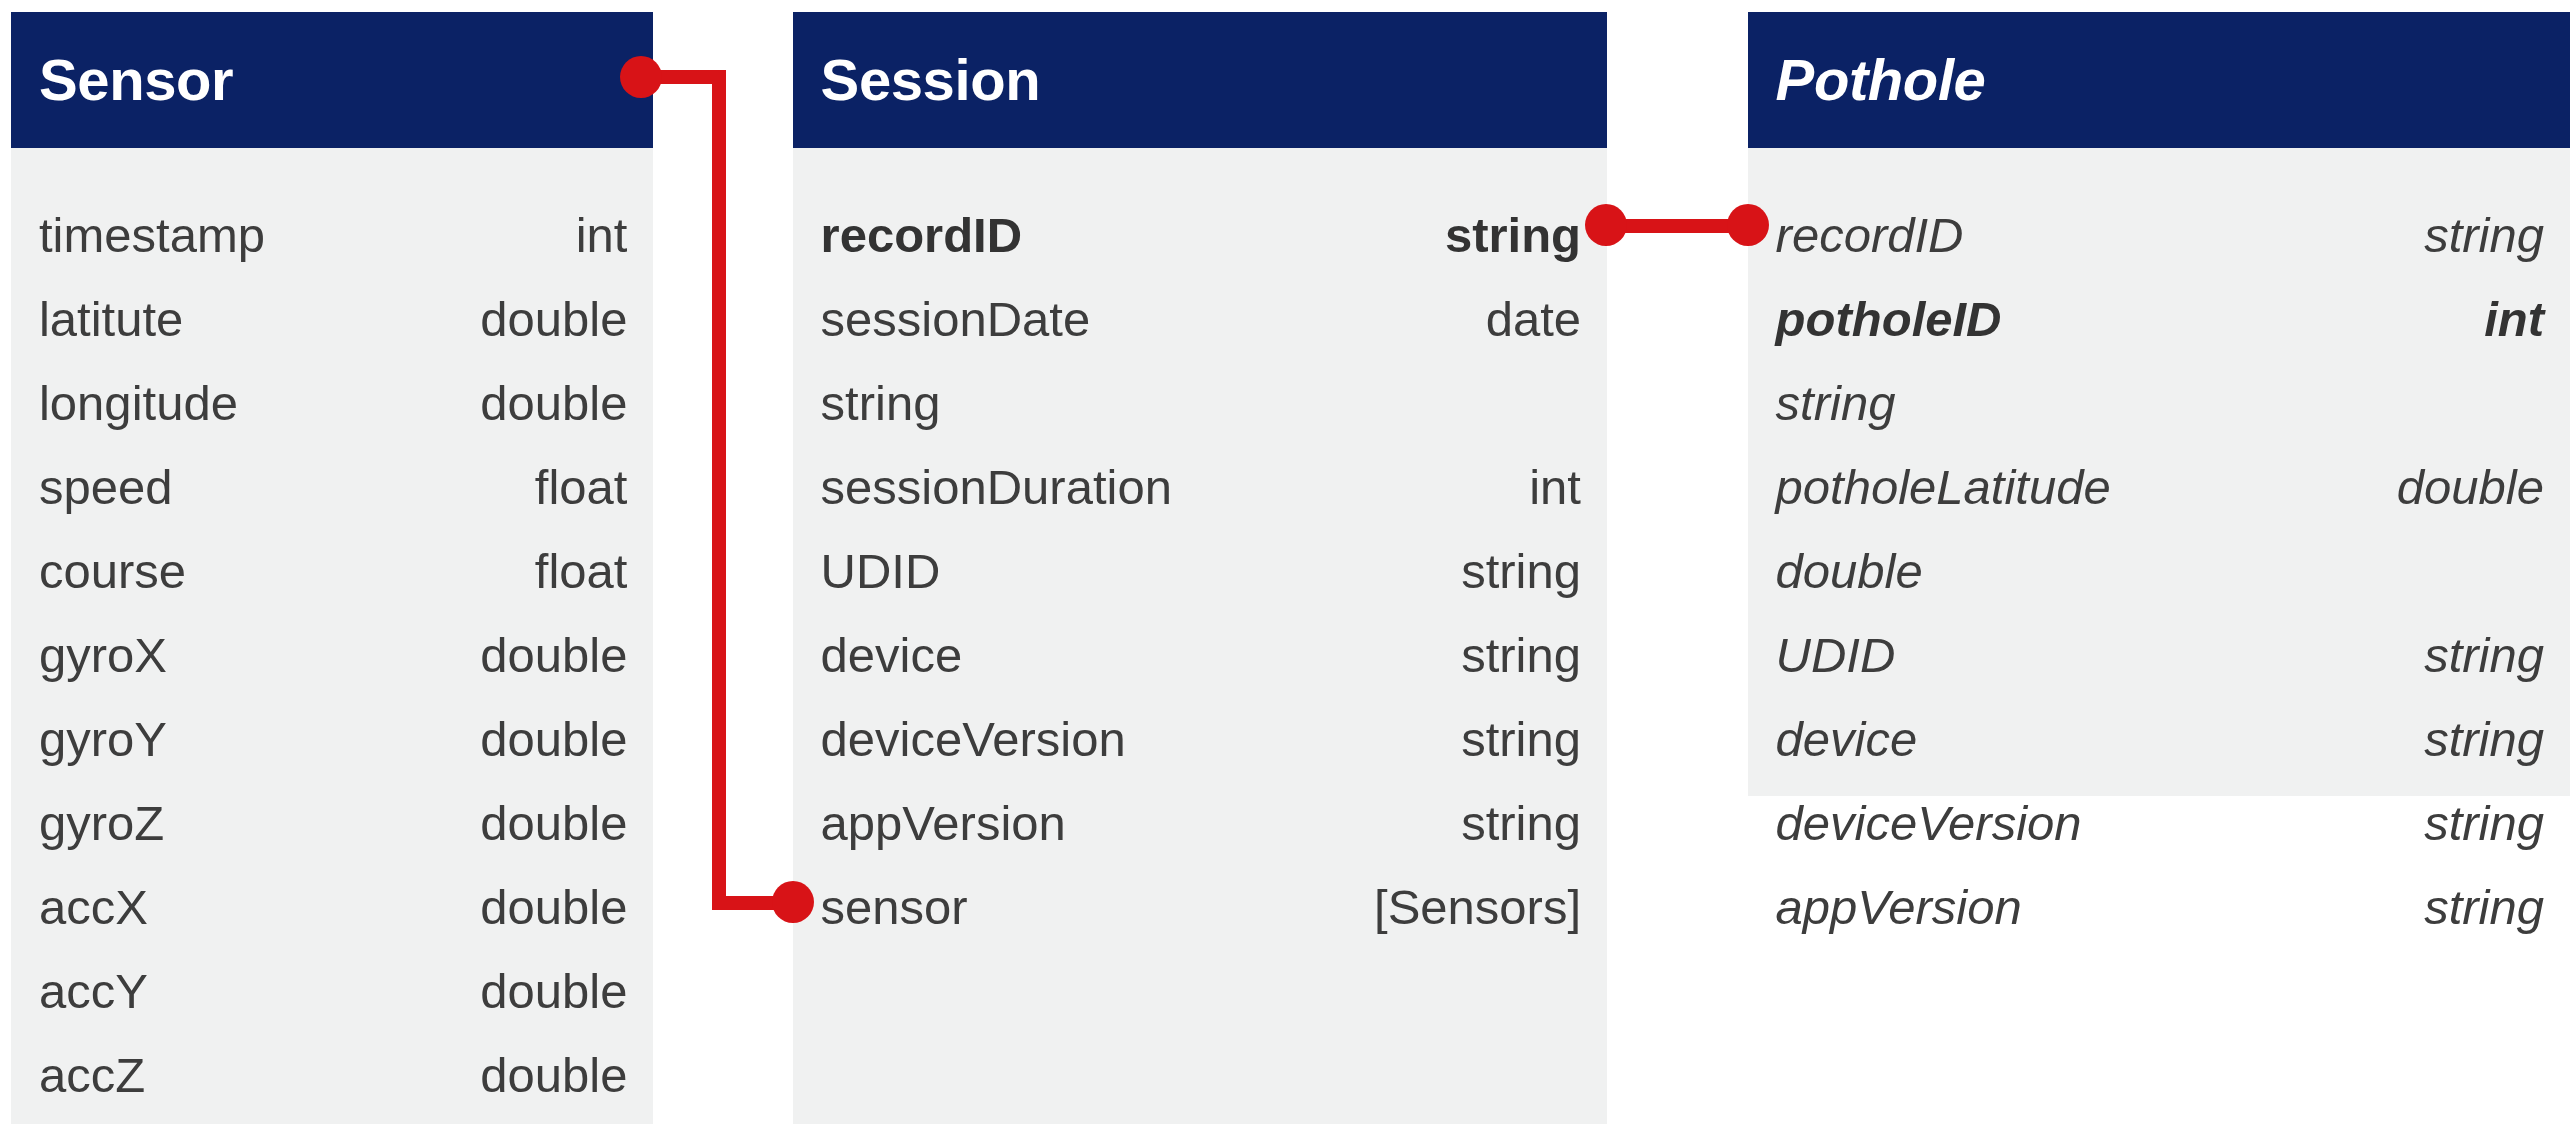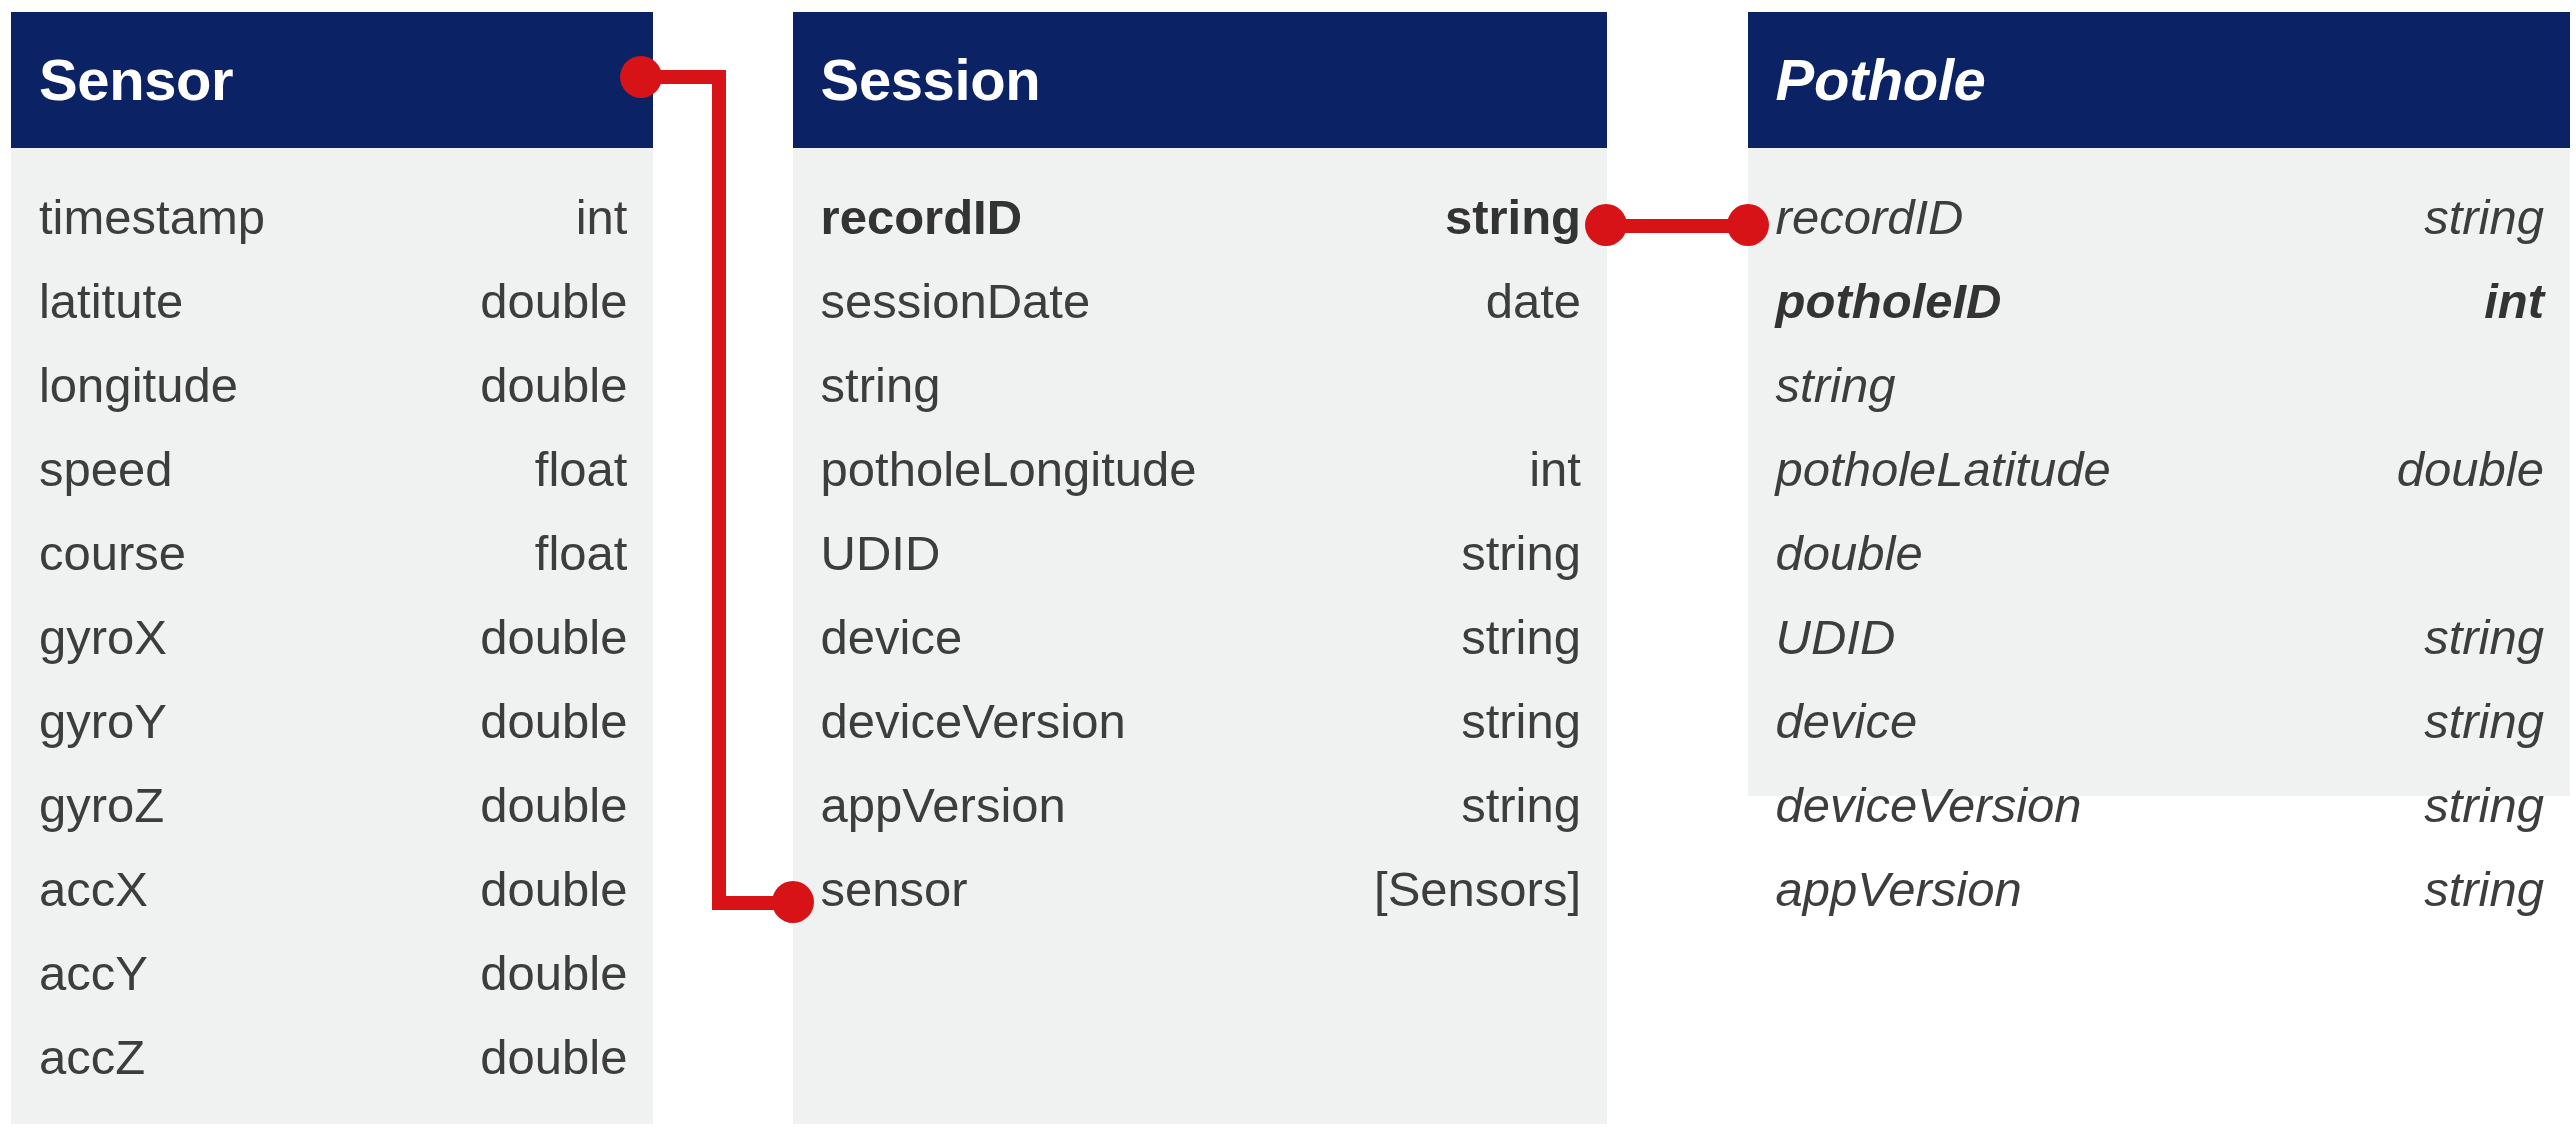--- a/index.html
+++ b/index.html
@@ -40,21 +40,21 @@
     font-weight: bold;
     letter-spacing: -0.4px;
     line-height: 1;
   }
   .fields {
     padding-top: 27.6px;
     box-sizing: border-box;
   }
   .field-row {
     display: flex;
-    align-items: center;
+    align-items: flex-end;
     justify-content: space-between;
     height: 84px;
     padding: 0 26px 0 27.6px;
     box-sizing: border-box;
     gap: 40px;
   }
   .field-name {
     font-size: 49px;
     color: #3d3d3d;
     white-space: nowrap;
@@ -171,21 +171,21 @@
         <span class="field-type">string</span>
       </div>
       <div class="field-row">
         <span class="field-name">sessionDate</span>
         <span class="field-type">date</span>
       </div>
       <div class="field-row">
         <span class="field-type">string</span>
       </div>
       <div class="field-row">
-        <span class="field-name">potholeLongitude</span>
+        <span class="field-name">sessionDuration</span>
         <span class="field-type">int</span>
       </div>
       <div class="field-row">
         <span class="field-name">UDID</span>
         <span class="field-type">string</span>
       </div>
       <div class="field-row">
         <span class="field-name">device</span>
         <span class="field-type">string</span>
       </div>

